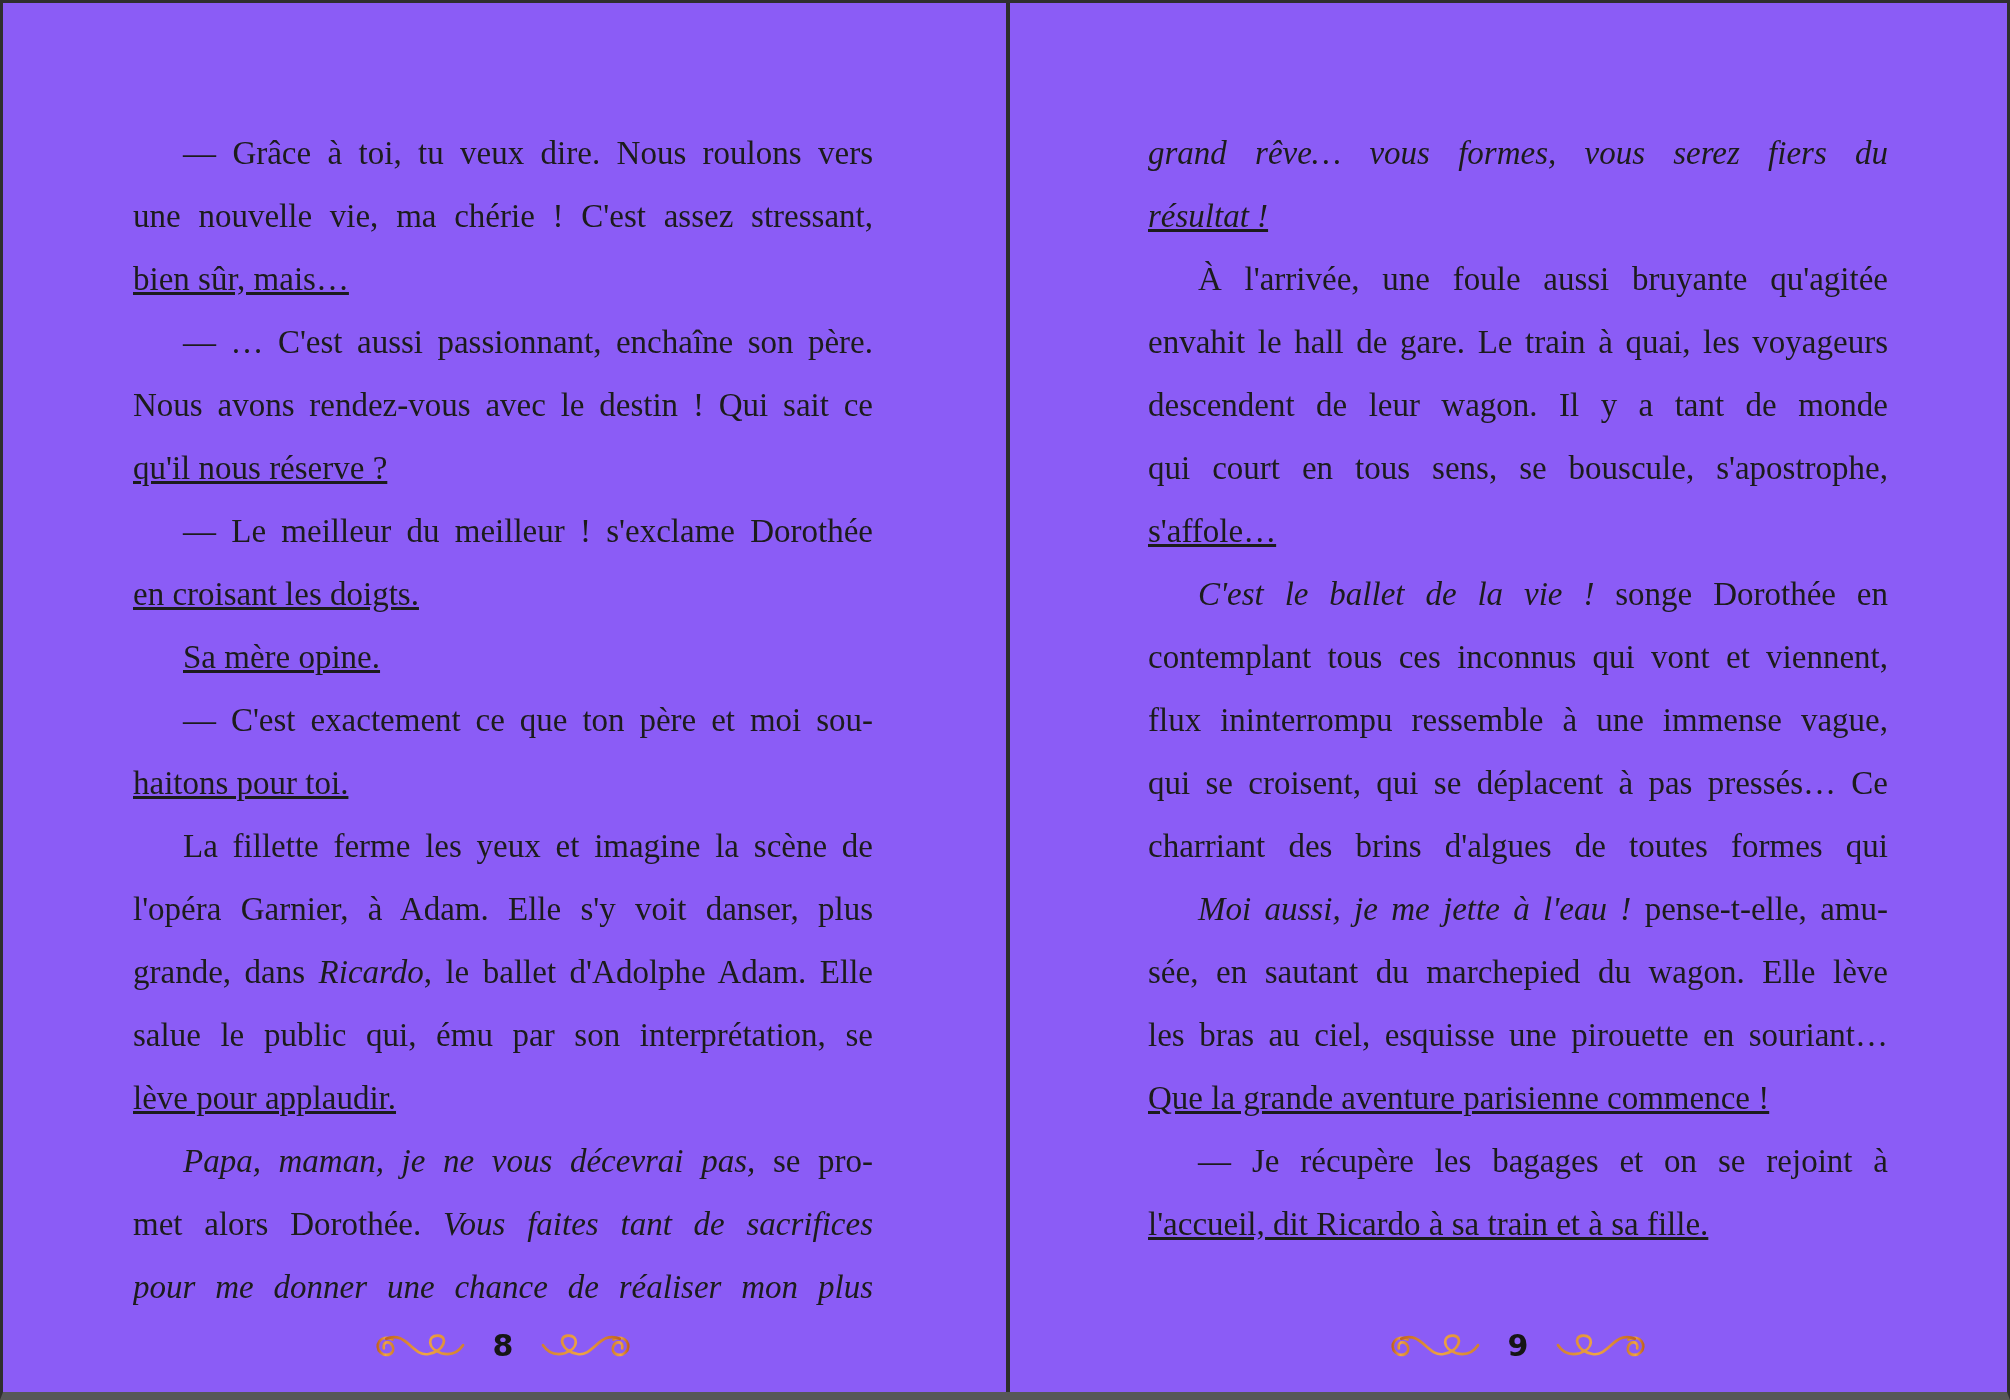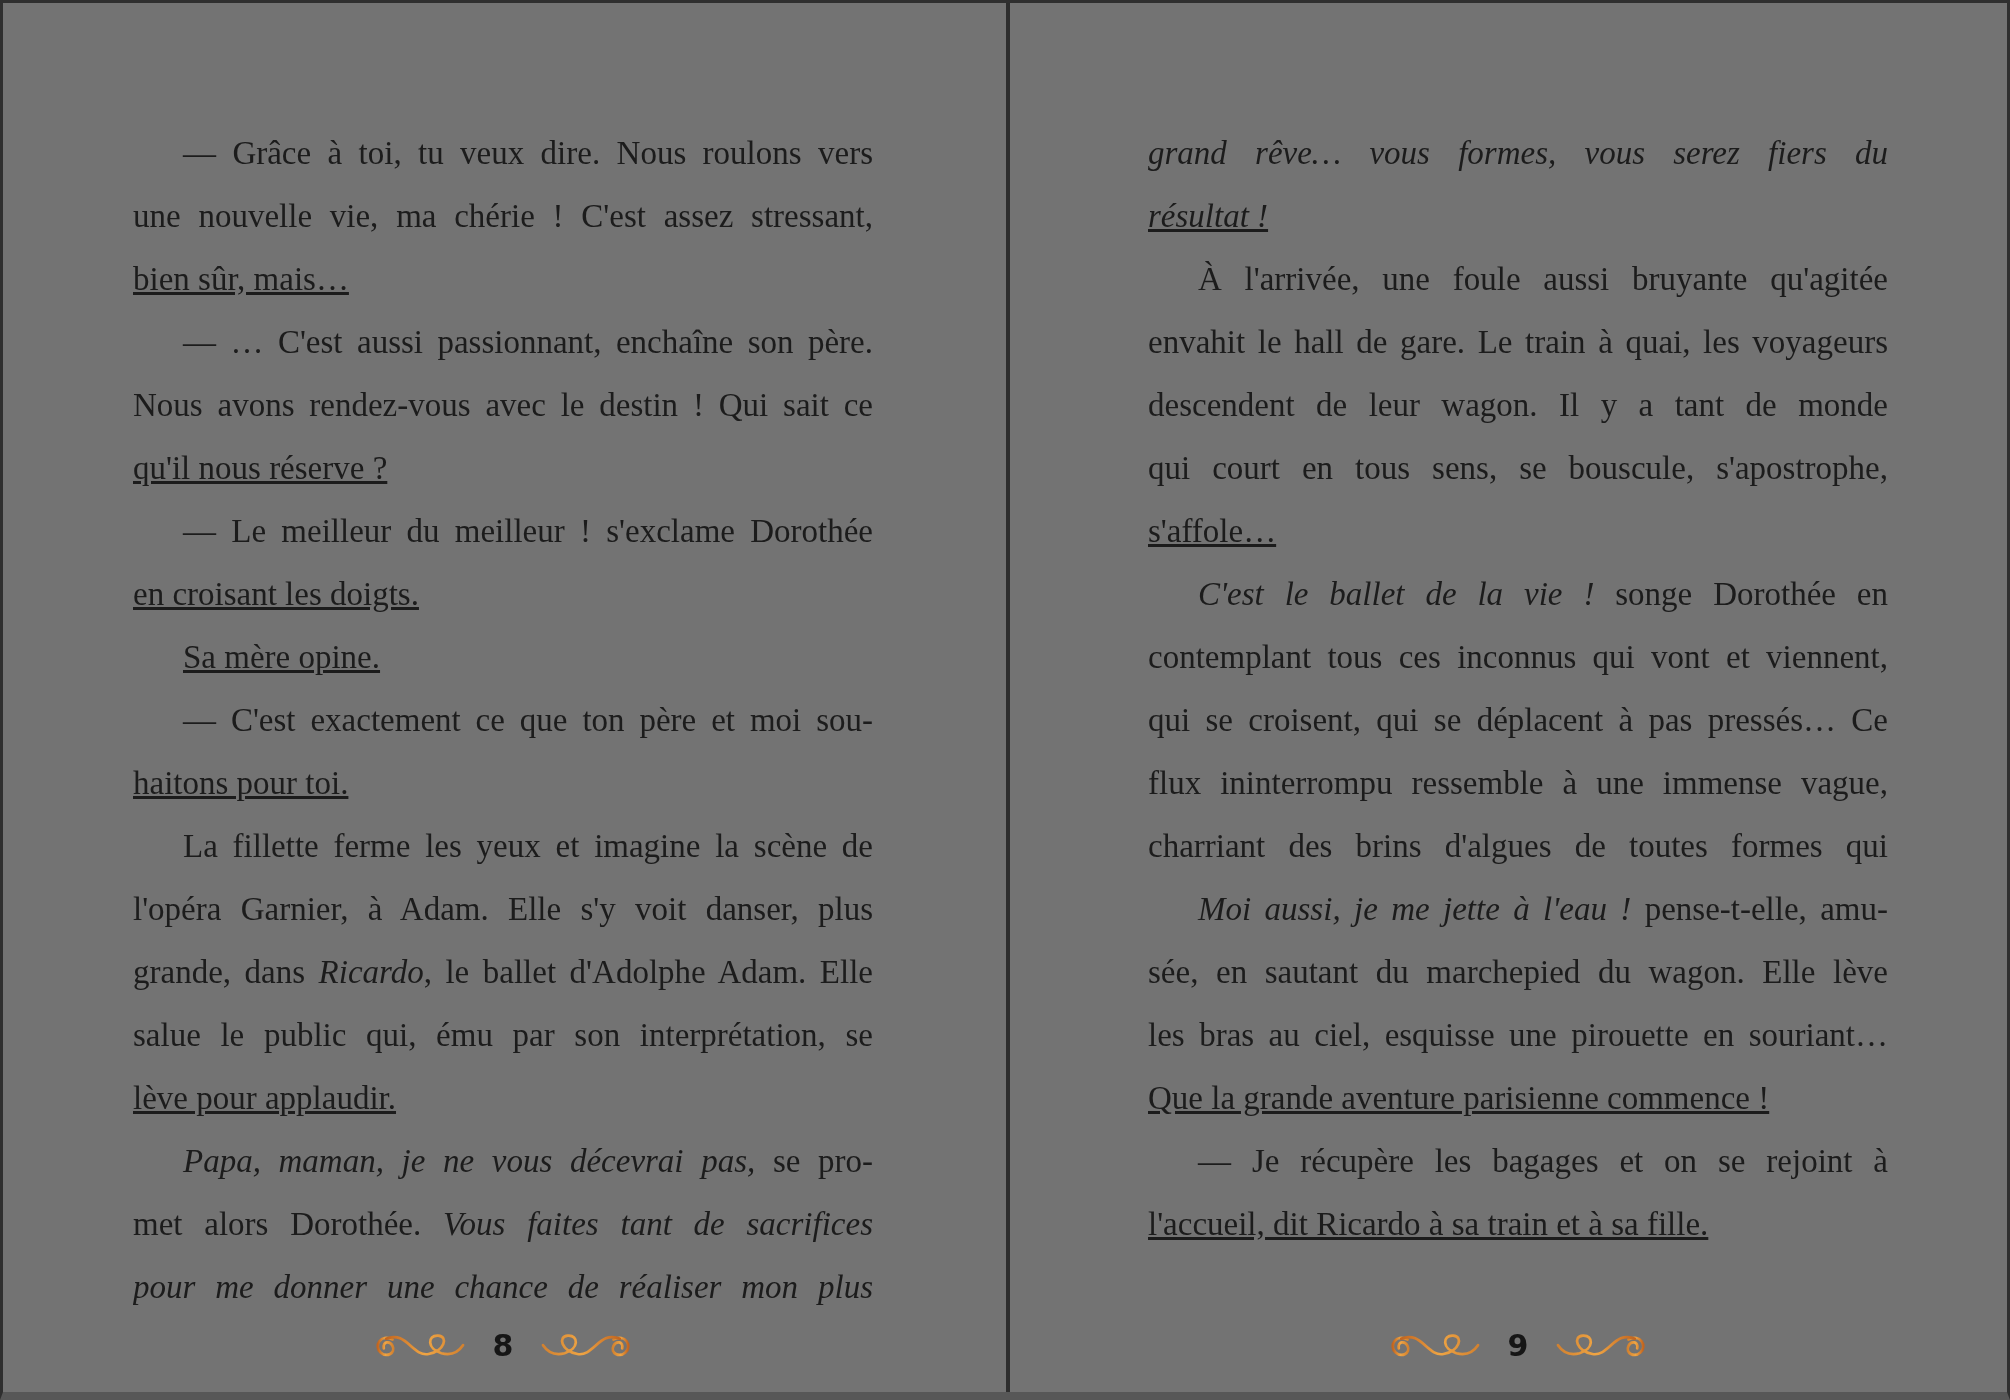--- a/index.html
+++ b/index.html
@@ -1,20 +1,20 @@
 <!DOCTYPE html>
 <html><head>
 <meta charset="utf-8">
 <style>
   html,body { margin:0; padding:0; background:#ffffff; }
   .spread {
     position:relative;
     width:2010px; height:1400px;
     box-sizing:border-box;
-    background:#737373;
+    background:#8b5cf6;
     border:3px solid #2f2f2f;
     border-bottom:8px solid #575757;
     overflow:hidden;
     font-family:"Liberation Serif", serif;
     color:#1c1c1c;
   }
   .page {
     position:absolute; top:0; height:100%; width:1005px;
     box-sizing:border-box;
   }
@@ -113,22 +113,22 @@
     <div class="page-text">
         <div class="line"><span class="it">grand rêve… vous formes, vous serez fiers du</span></div>
         <div class="line endline"><span class="it">résultat&nbsp;!</span></div>
         <div class="line indent"><span>À l'arrivée, une foule aussi bruyante qu'agitée</span></div>
         <div class="line"><span>envahit le hall de gare. Le train à quai, les voyageurs</span></div>
         <div class="line"><span>descendent de leur wagon. Il y a tant de monde</span></div>
         <div class="line"><span>qui court en tous sens, se bouscule, s'apostrophe,</span></div>
         <div class="line endline"><span>s'affole…</span></div>
         <div class="line indent"><span class="it">C'est le ballet de la vie&nbsp;!</span><span> songe Dorothée en</span></div>
         <div class="line"><span>contemplant tous ces inconnus qui vont et viennent,</span></div>
+        <div class="line"><span>flux ininterrompu ressemble à une immense vague,</span></div>
         <div class="line"><span>qui se croisent, qui se déplacent à pas pressés… Ce</span></div>
-        <div class="line"><span>flux ininterrompu ressemble à une immense vague,</span></div>
         <div class="line"><span>charriant des brins d'algues de toutes formes qui</span></div>
         <div class="line indent"><span class="it">Moi aussi, je me jette à l'eau&nbsp;!</span><span> pense-t-elle, amu-</span></div>
         <div class="line"><span>sée, en sautant du marchepied du wagon. Elle lève</span></div>
         <div class="line"><span>les bras au ciel, esquisse une pirouette en souriant…</span></div>
         <div class="line endline"><span>Que la grande aventure parisienne commence&nbsp;!</span></div>
         <div class="line indent"><span>— Je récupère les bagages et on se rejoint à</span></div>
         <div class="line endline"><span>l'accueil, dit Ricardo à sa train et à sa fille.</span></div>
       </div>
     <div class="footer">
       <svg class="flourish">

